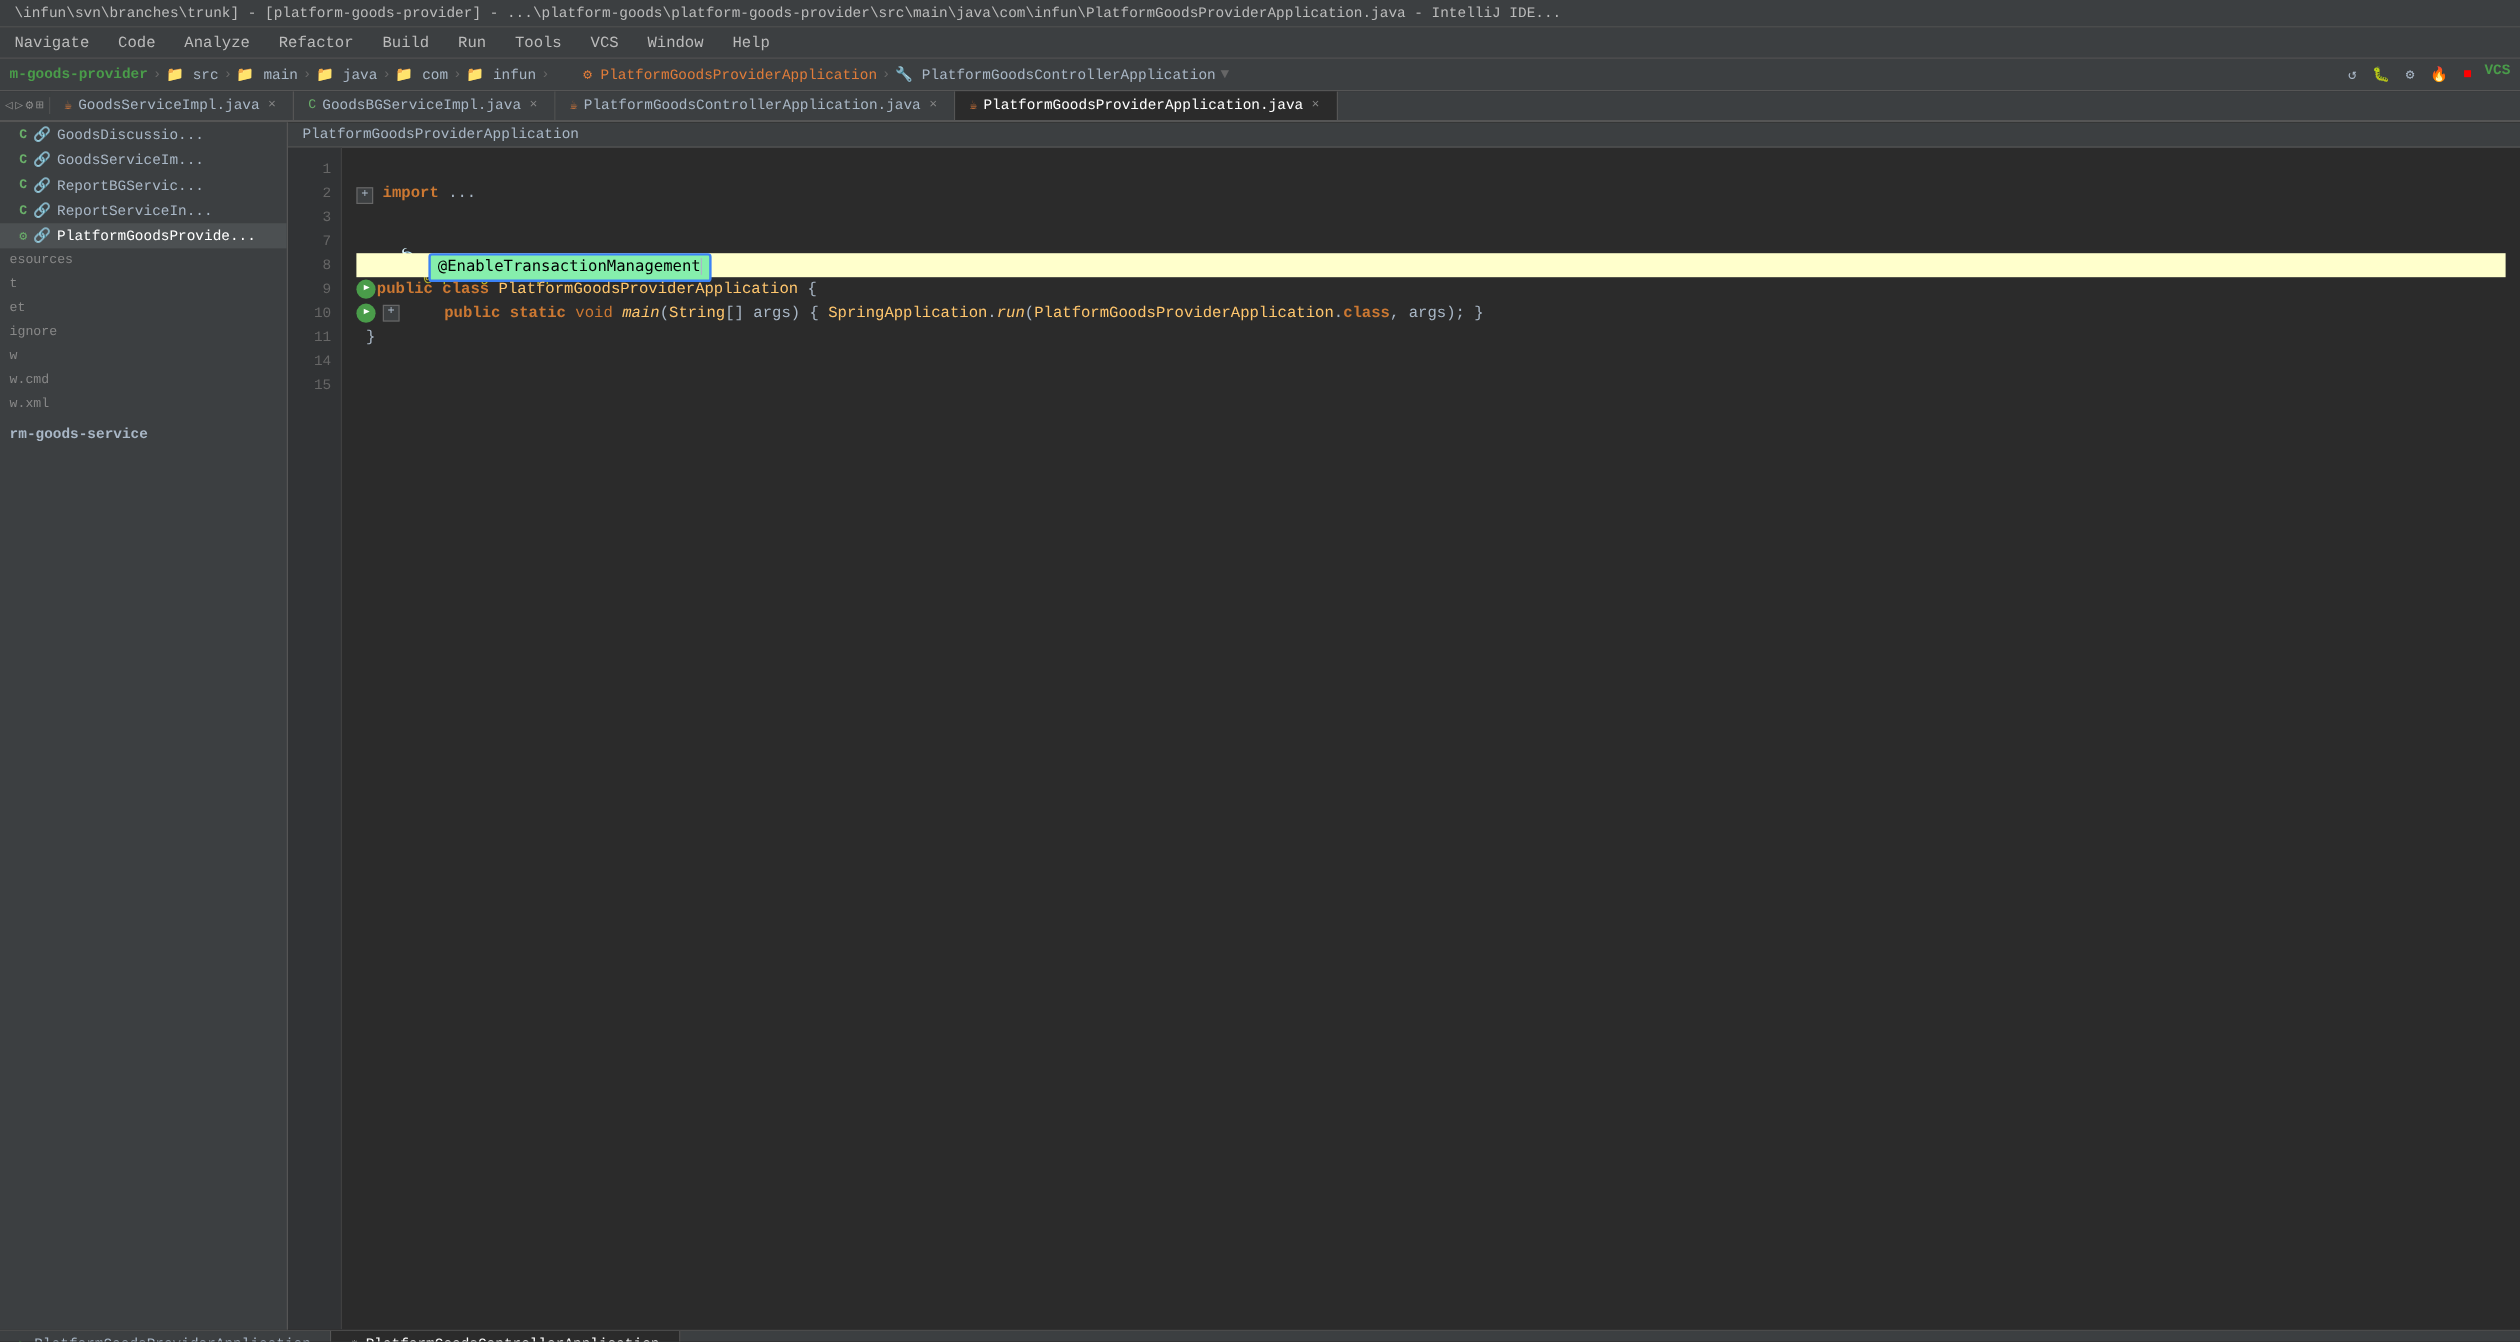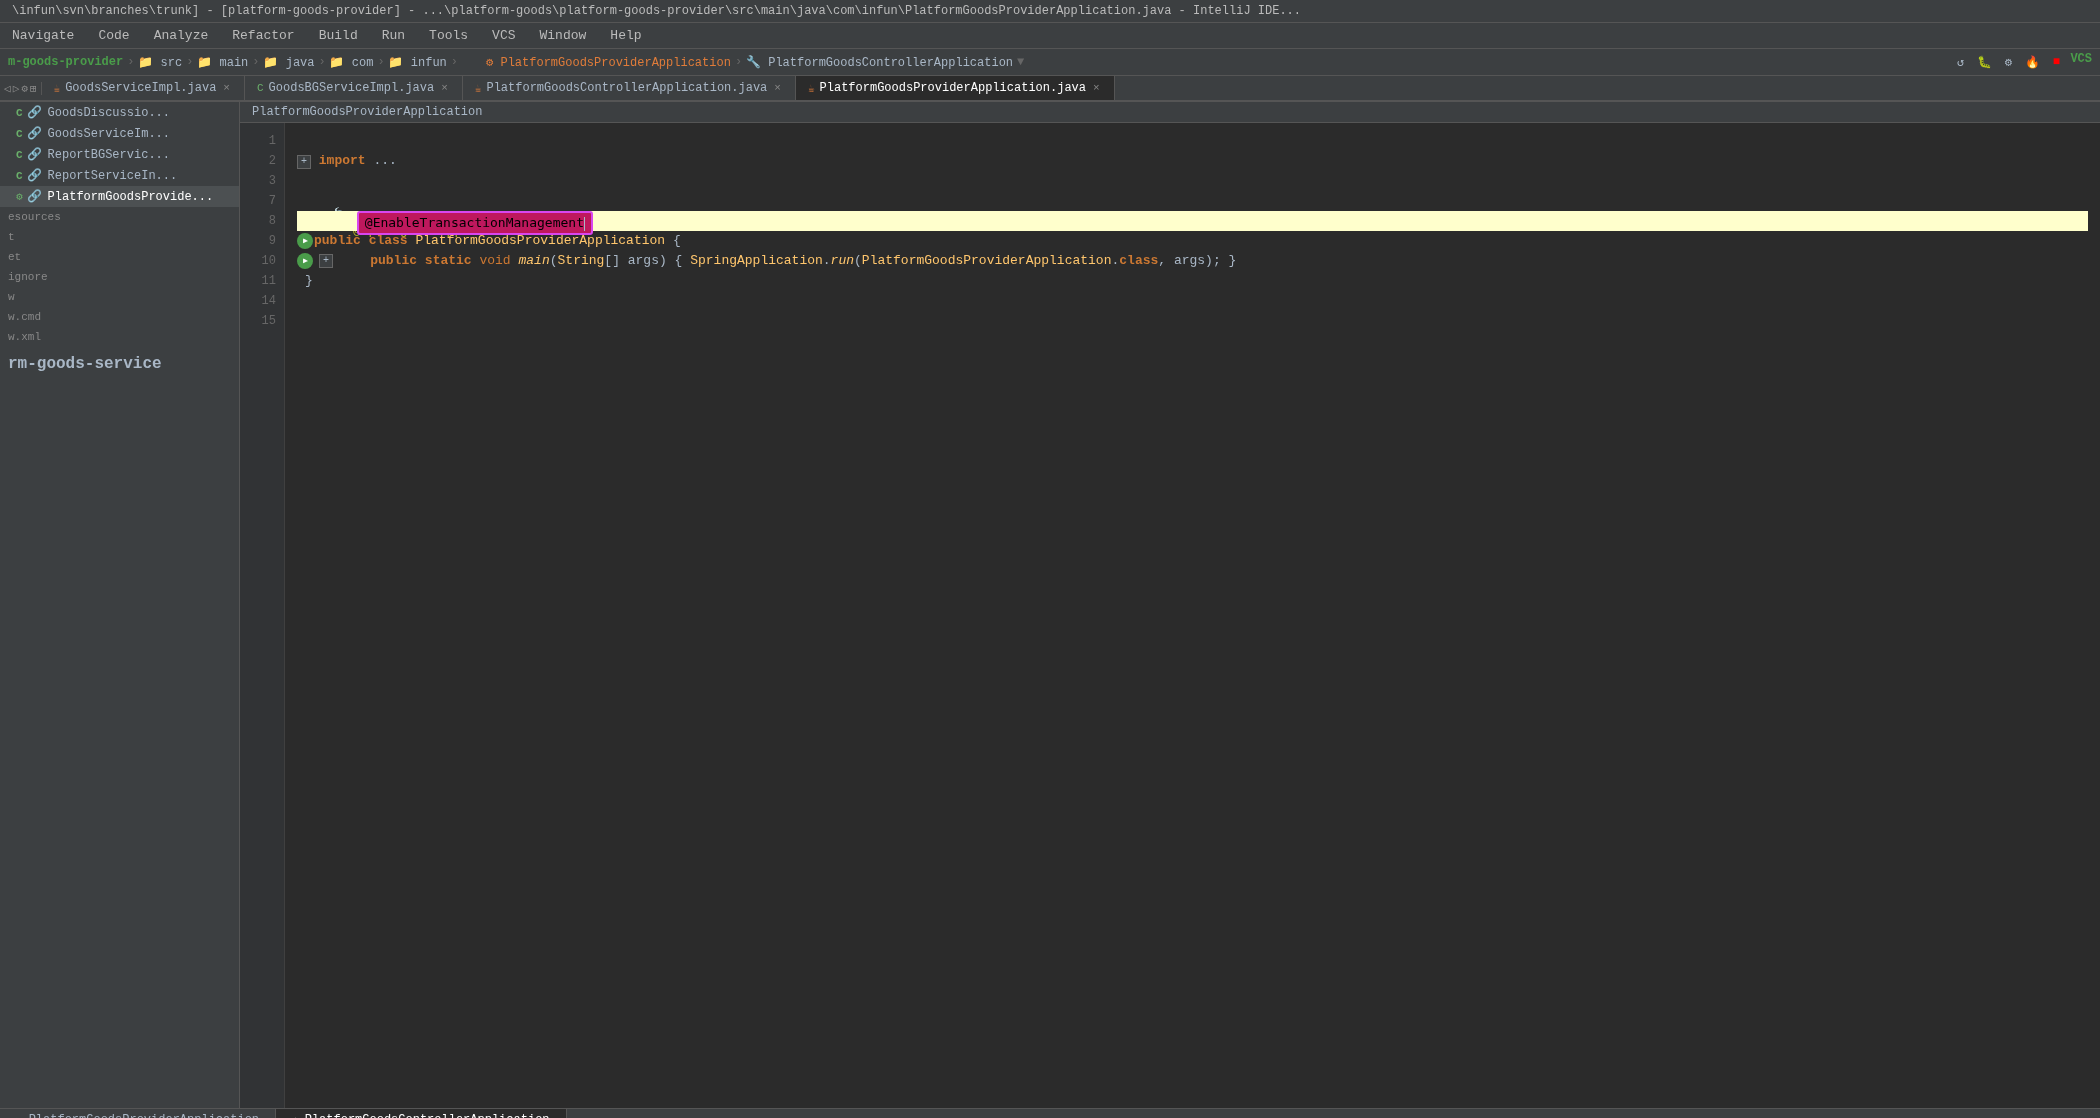--- a/index.html
+++ b/index.html
@@ -376,21 +376,21 @@
       <span>🔗</span>
       <span style="color:#fff;">PlatformGoodsProvide...</span>
     </div>
     <div class="sidebar-section">esources</div>
     <div class="sidebar-section">t</div>
     <div class="sidebar-section">et</div>
     <div class="sidebar-section">ignore</div>
     <div class="sidebar-section">w</div>
     <div class="sidebar-section">w.cmd</div>
     <div class="sidebar-section">w.xml</div>
-    <div class="sidebar-section" style="color:#a9b7c6;font-size:16px;font-weight:bold;padding-top:8px;">rm-goods-service</div>
+    <div class="sidebar-section" style="color:#a9b7c6;font-size:12px;font-weight:bold;padding-top:8px;">rm-goods-service</div>
   </div>
 
   <div class="code-editor">
     <div class="file-label">
       <span>PlatformGoodsProviderApplication</span>
     </div>
     <div class="code-area">
 
       <div class="line-numbers">
         <div>1</div>
@@ -422,21 +422,21 @@
           <span style="display:inline-flex;align-items:center;gap:4px;">
             <span style="width:20px;height:20px;display:inline-flex;align-items:center;justify-content:center;">
               <span style="color:#4a9c4a;font-size:14px;">🍃</span>
             </span>
             <span class="ann">@SpringBootApplication</span>
           </span>
         </div>
 
         <div class="code-line" style="background:#ffffcc;padding-left:32px;">
           <span style="width:20px;display:inline-block;"></span>
-          <span style="display:inline-block;border:2px solid #d946ef;border-radius:3px;padding:0 6px;background:#be185d;color:#000;font-family:Consolas,monospace;">
+          <span style="display:inline-block;border:2px solid #3b82f6;border-radius:3px;padding:0 6px;background:#86efac;color:#000;font-family:Consolas,monospace;">
             <span>@EnableTransactionManagement</span><span class="cursor"></span>
           </span>
         </div>
 
         <div class="code-line" style="display:flex;align-items:center;gap:1px;">
           <span class="run-btn"></span>
           <span class="plain"><span class="kw">public</span> <span class="kw">class</span> <span class="cls">PlatformGoodsProviderApplication</span> {</span>
         </div>
 
         <div class="code-line" style="display:flex;align-items:center;gap:6px;">

